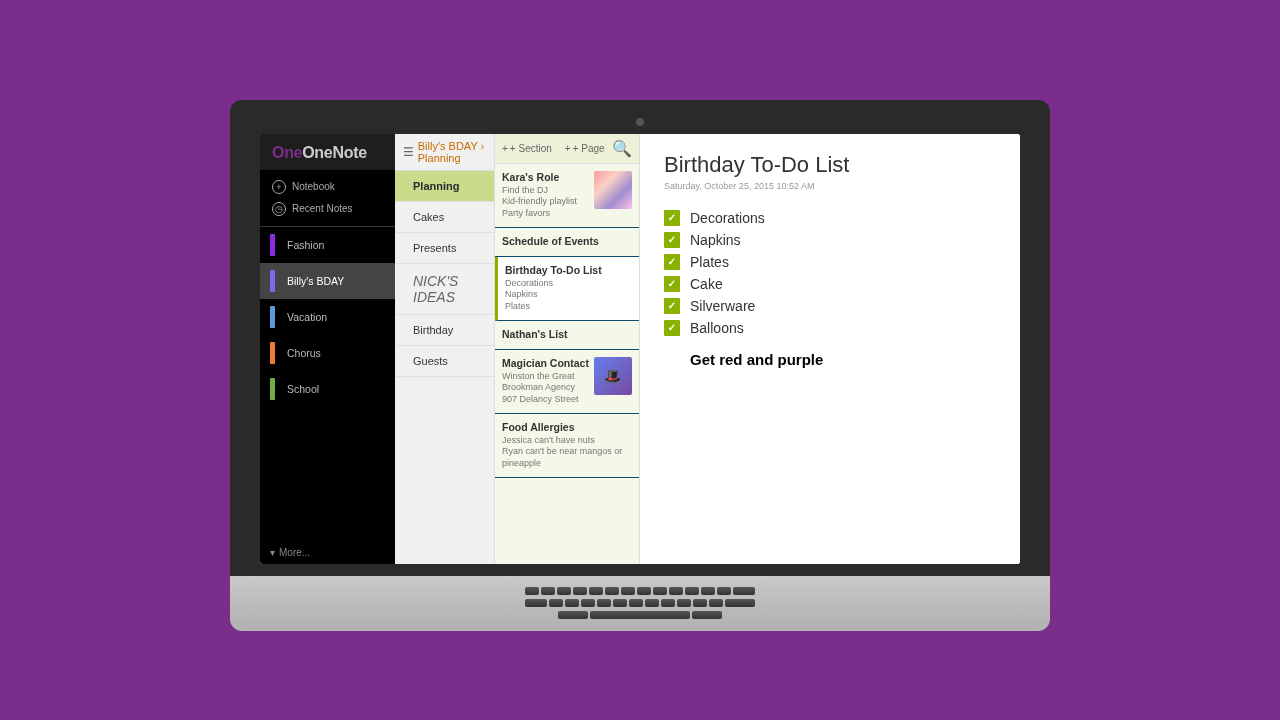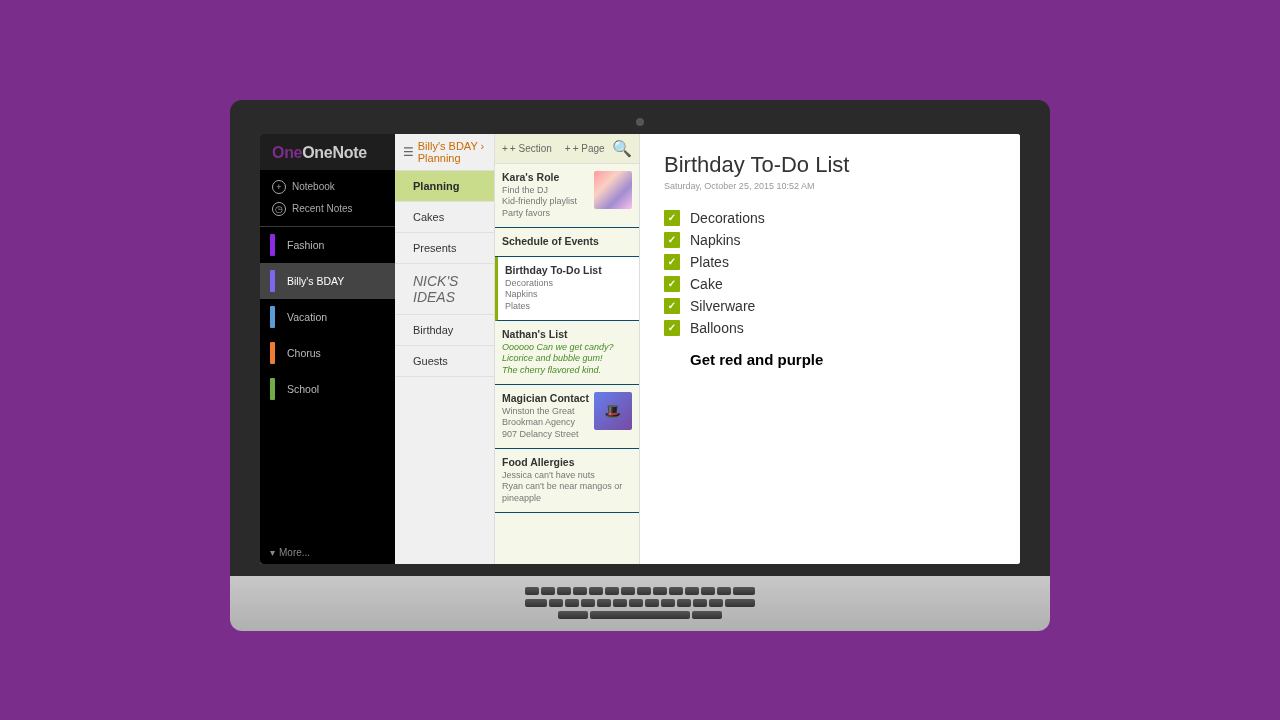--- a/index.html
+++ b/index.html
@@ -429,25 +429,20 @@
                 <div>Decorations</div>
                 <div>Napkins</div>
                 <div>Plates</div>
               </div>
             </div>
           </div>
 
           <div class="page-card">
             <div class="page-card-content">
               <div class="page-card-title">Nathan's List</div>
-              <div class="page-card-snippet nathan-green">
-                <div>Oooooo Can we get candy?</div>
-                <div>Licorice and bubble gum!</div>
-                <div>The cherry flavored kind.</div>
-              </div>
             </div>
           </div>
 
           <div class="page-card">
             <div class="page-card-content">
               <div class="page-card-title">Magician Contact</div>
               <div class="page-card-snippet">
                 <div>Winston the Great</div>
                 <div>Brookman Agency</div>
                 <div>907 Delancy Street</div>

